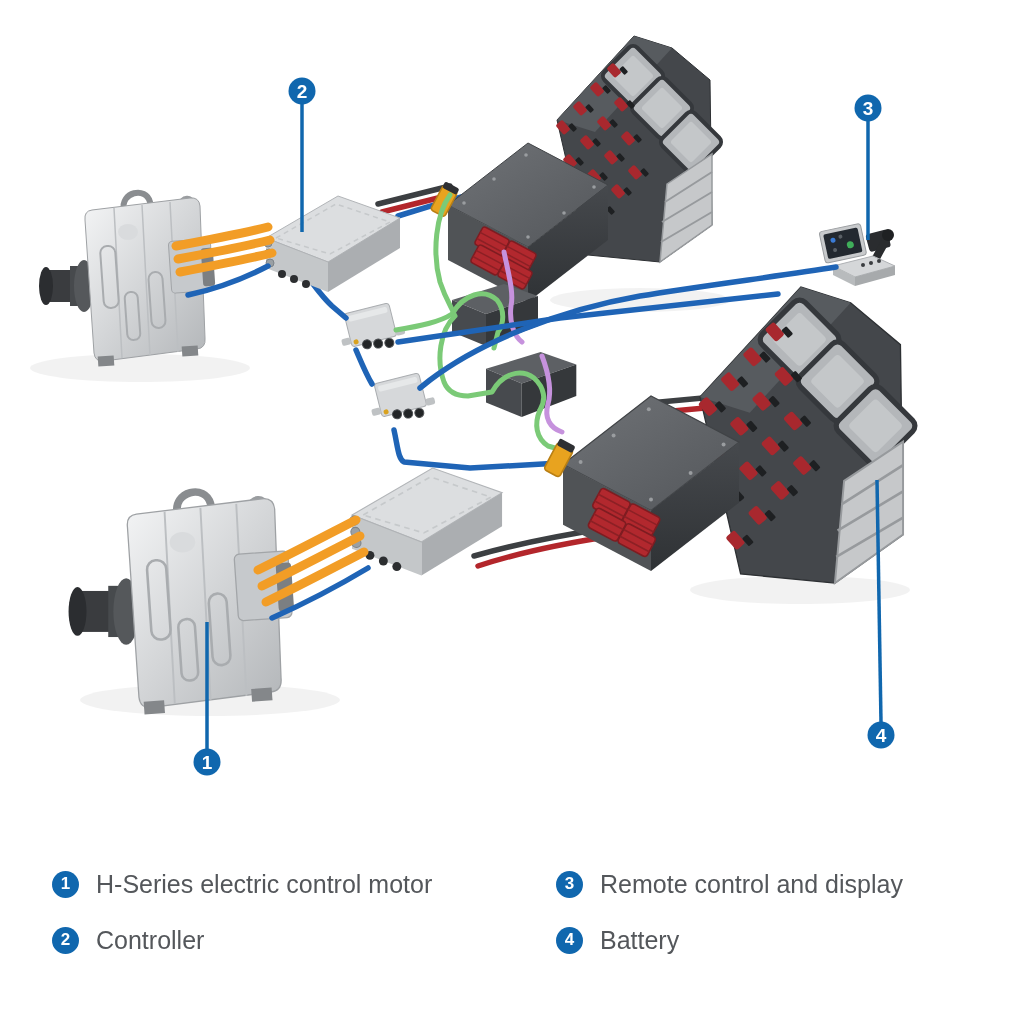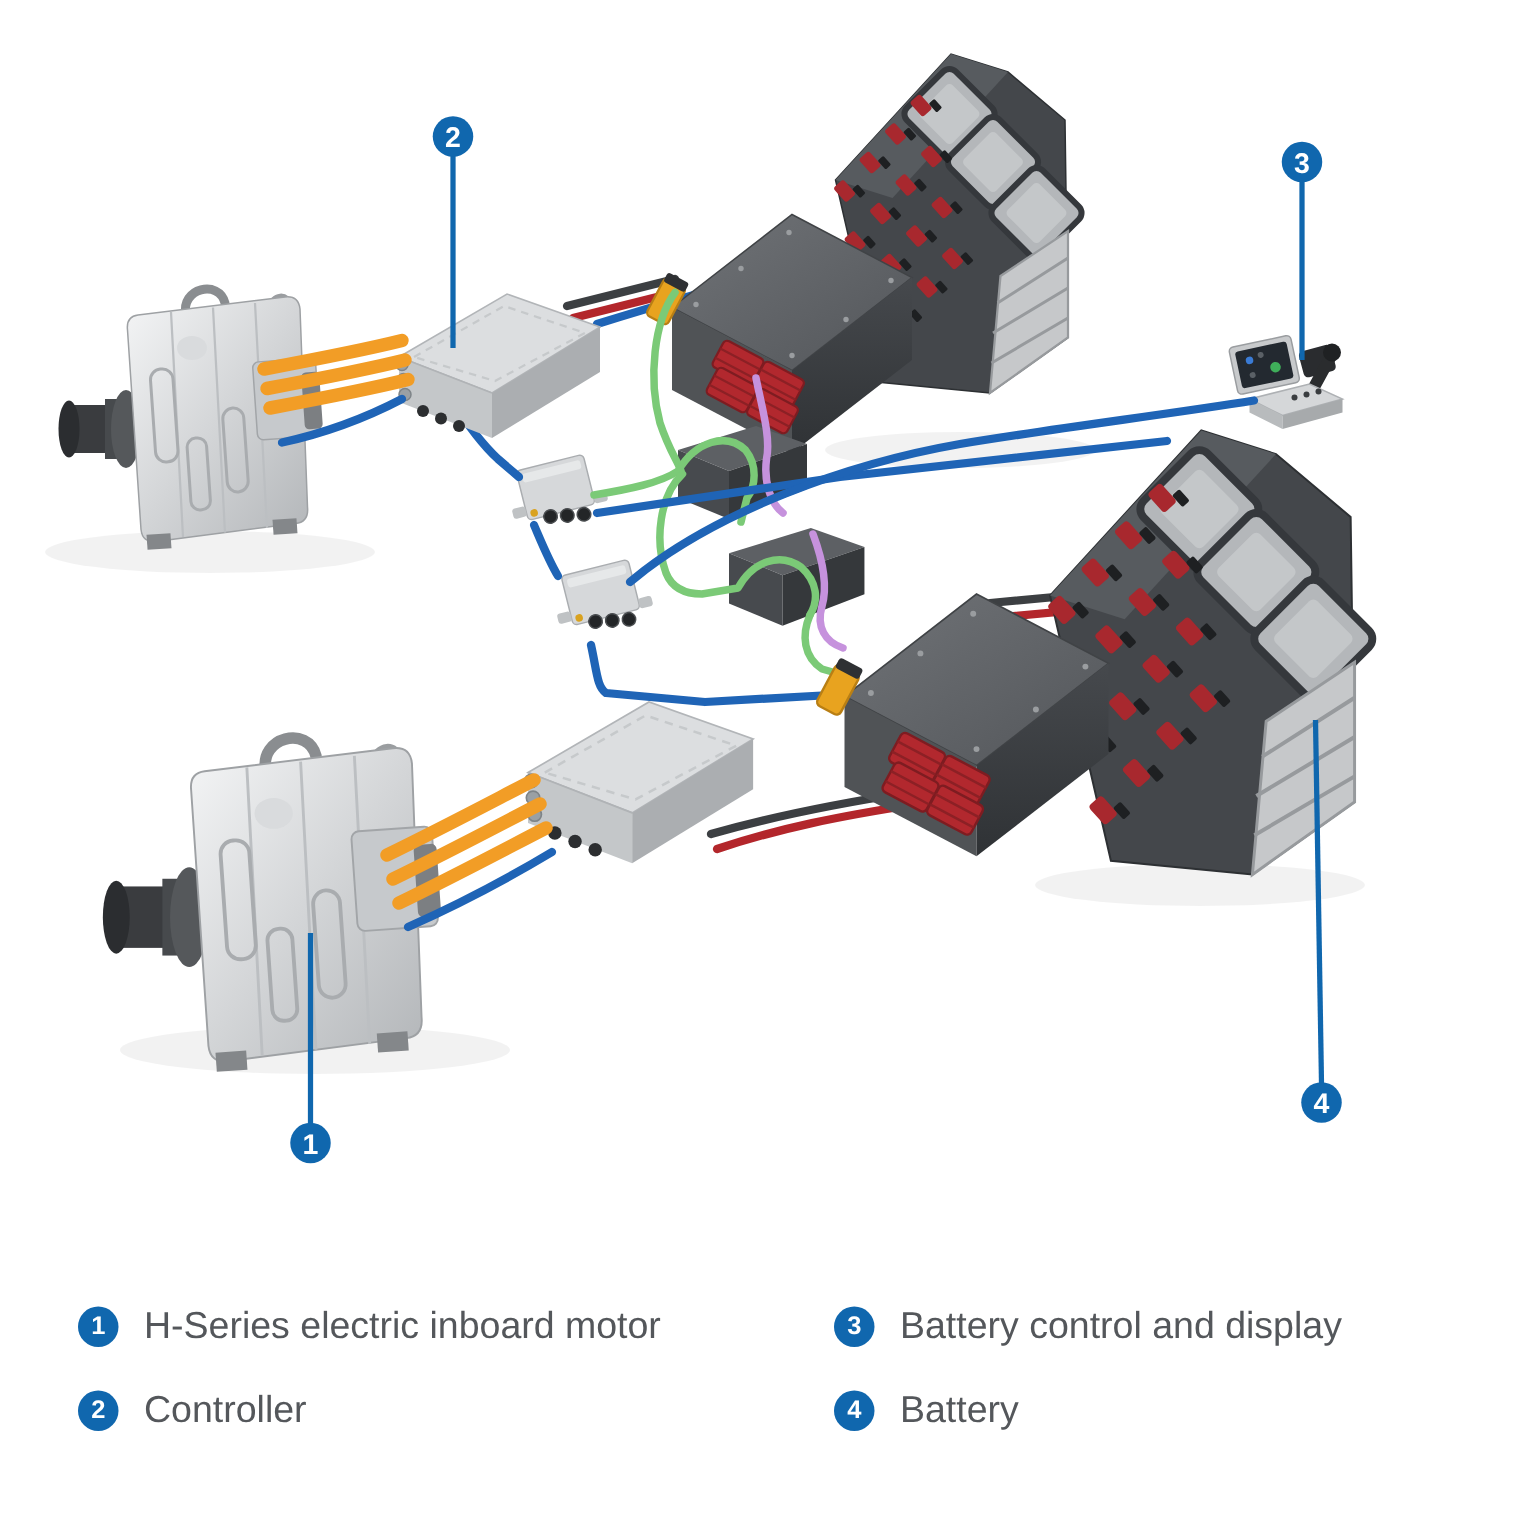--- a/index.html
+++ b/index.html
@@ -253,28 +253,28 @@
     <text class="badge-num" x="868" y="115">3</text>
   </g>
   <g>
     <circle class="badge-circle" cx="881" cy="735" r="13.5"></circle>
     <text class="badge-num" x="881" y="742">4</text>
   </g>
 </svg>
 
 <div class="legend-item" style="left:52px;top:870px">
   <span class="lbadge">1</span>
-  <span class="llabel">H-Series electric inboard motor</span>
+  <span class="llabel">H-Series electric control motor</span>
 </div>
 <div class="legend-item" style="left:52px;top:926px">
   <span class="lbadge">2</span>
   <span class="llabel">Controller</span>
 </div>
 <div class="legend-item" style="left:556px;top:870px">
   <span class="lbadge">3</span>
-  <span class="llabel">Battery control and display</span>
+  <span class="llabel">Remote control and display</span>
 </div>
 <div class="legend-item" style="left:556px;top:926px">
   <span class="lbadge">4</span>
   <span class="llabel">Battery</span>
 </div>
 
 </div>
 
 </body></html>

